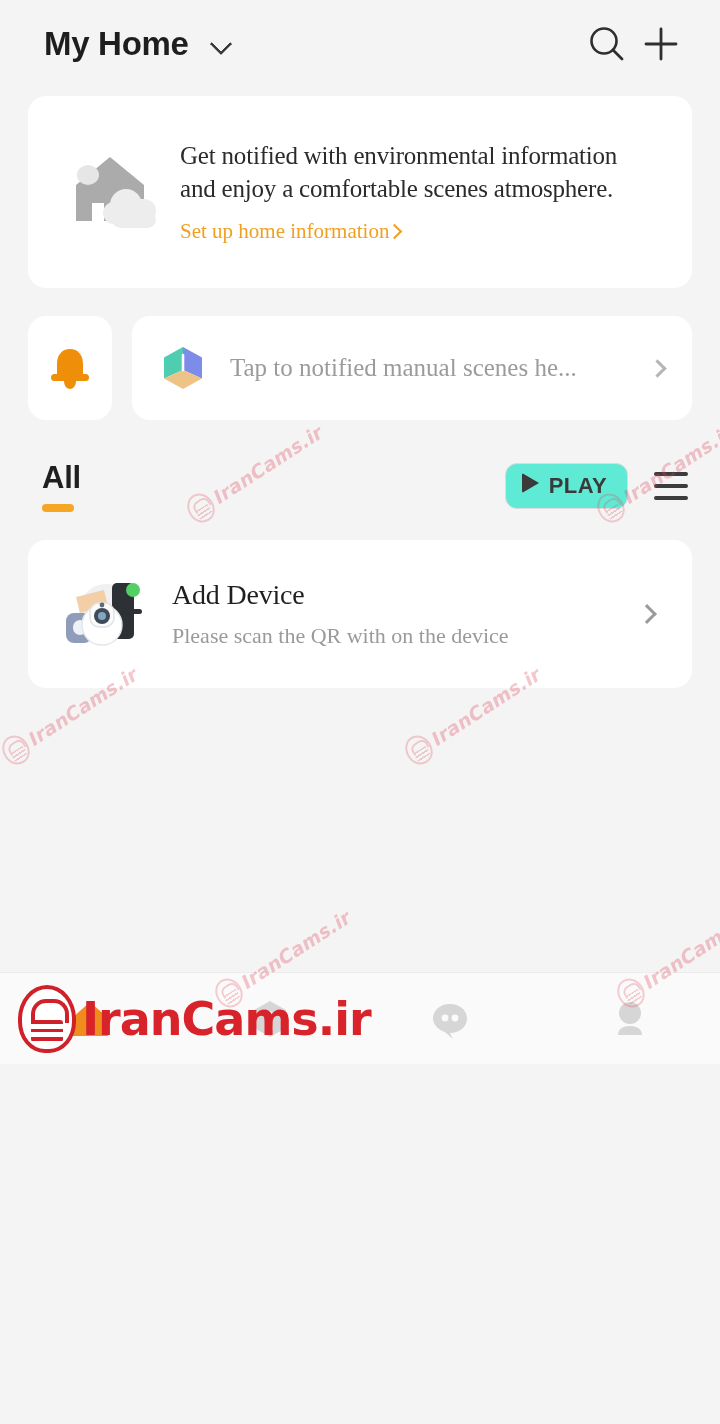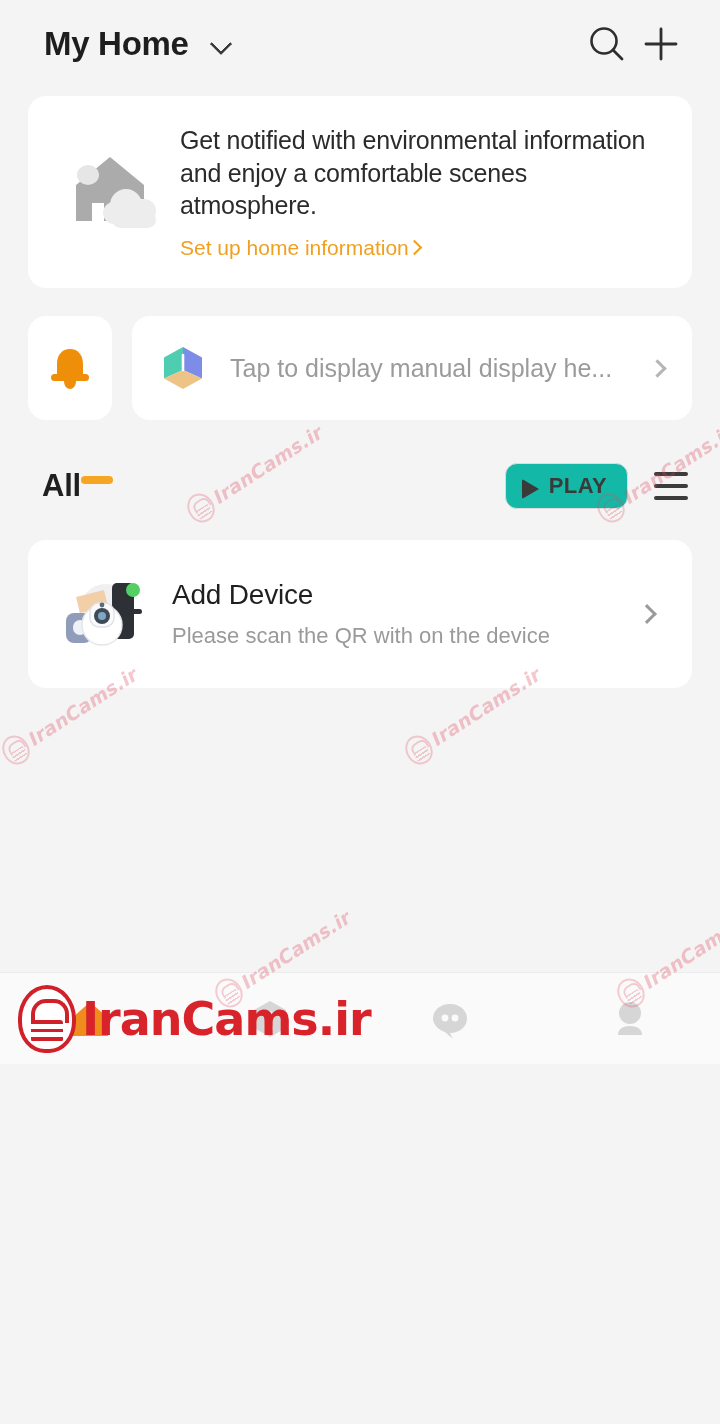--- a/index.html
+++ b/index.html
@@ -101,20 +101,21 @@
   }
   .search-icon { width: 38px; height: 38px; display:block; }
   .plus-icon { width: 38px; height: 38px; display:block; }
 
   
   .card {
     background: #ffffff;
     border-radius: 18px;
     position: relative;
     z-index: 20;
+    font-family: Liberation Serif, serif;
   }
 
   .banner {
     margin: 8px 28px 0 28px;
     height: 192px;
     display: flex; align-items: center;
     padding: 0 30px 0 40px;
   }
   .banner-illus {
     width: 96px; height: 86px;
@@ -182,42 +183,42 @@
 
   
   .tabs-row {
     display: flex; align-items: center;
     margin: 34px 28px 0 28px;
     height: 64px;
     position: relative;
     z-index: 10;
   }
   .tab {
-    display: flex; flex-direction: row; align-items: flex-start;
+    display: flex; flex-direction: column; align-items: flex-start;
     cursor: pointer;
     margin-left: 14px;
   }
   .tab-label {
     font-size: 31px;
     font-weight: 700;
     color: #1f1f1f;
     letter-spacing: -.2px;
   }
   .tab-underline {
     margin-top: 8px;
     width: 32px; height: 8px;
     border-radius: 4px;
     background: #f5a623;
   }
   .tabs-spacer { flex: 1 1 auto; }
   .play-btn {
-    display: flex; align-items: flex-end; gap: 10px;
+    display: flex; align-items: flex-start; gap: 10px;
     border: 1.6px solid #dcdcdc;
     border-radius: 12px;
-    background: #14b8a6;
+    background: #5eead4;
     padding: 9px 20px 9px 16px;
     cursor: pointer;
   }
   .play-tri {
     width: 0; height: 0;
     border-left: 17px solid #3a3a3a;
     border-top: 10px solid transparent;
     border-bottom: 10px solid transparent;
     border-radius: 2px;
   }
@@ -390,21 +391,21 @@
       </svg>
     </div>
     <div class="card scenes-card">
       <svg class="cube-icon" viewBox="0 0 46 46">
         <path d="M23 2 L42 12.5 L42 33.5 L23 44 L4 33.5 L4 12.5 Z" fill="#ffffff"></path>
         <path d="M23 2 L4 12.5 L4 33.5 L23 25 Z" fill="#4ecdb0"></path>
         <path d="M23 2 L42 12.5 L42 33.5 L23 25 Z" fill="#7d8ce8"></path>
         <path d="M4 33.5 L23 25 L42 33.5 L23 44 Z" fill="#eec486"></path>
         <path d="M23 10 L23 25" stroke="#ffffff" stroke-width="2.6" stroke-linecap="round"></path>
       </svg>
-      <div class="scenes-text">Tap to display manual display he...</div>
+      <div class="scenes-text">Tap to notified manual scenes he...</div>
       <span class="grey-chev"></span>
     </div>
   </div>
 
   <div class="tabs-row">
     <div class="tab">
       <div class="tab-label">All</div>
       <div class="tab-underline"></div>
     </div>
     <div class="tabs-spacer"></div>

